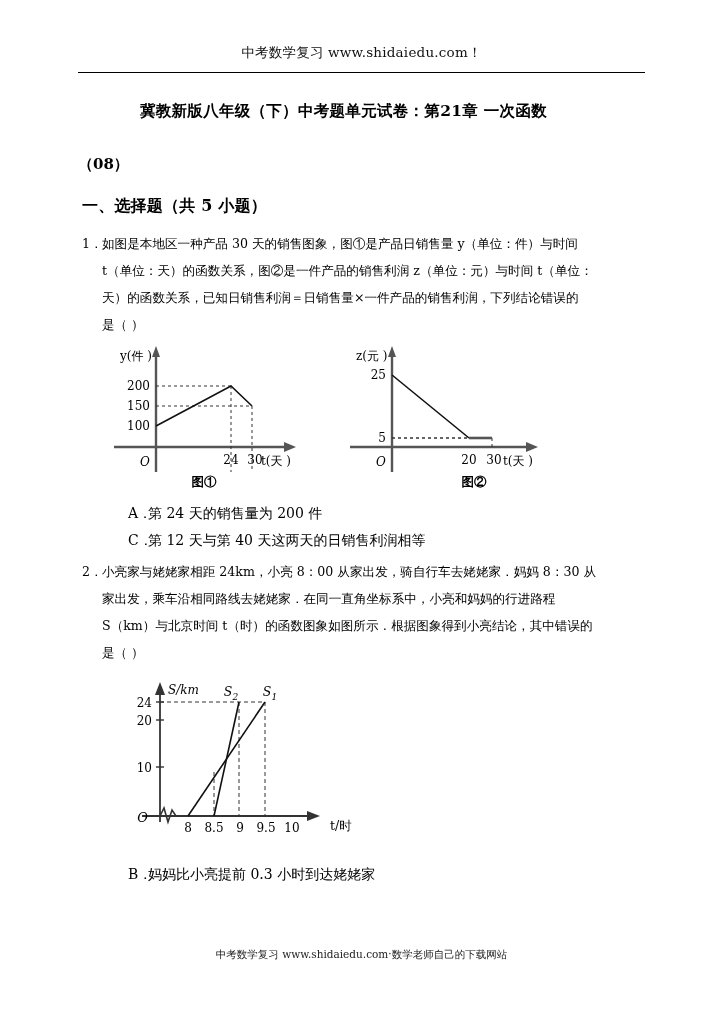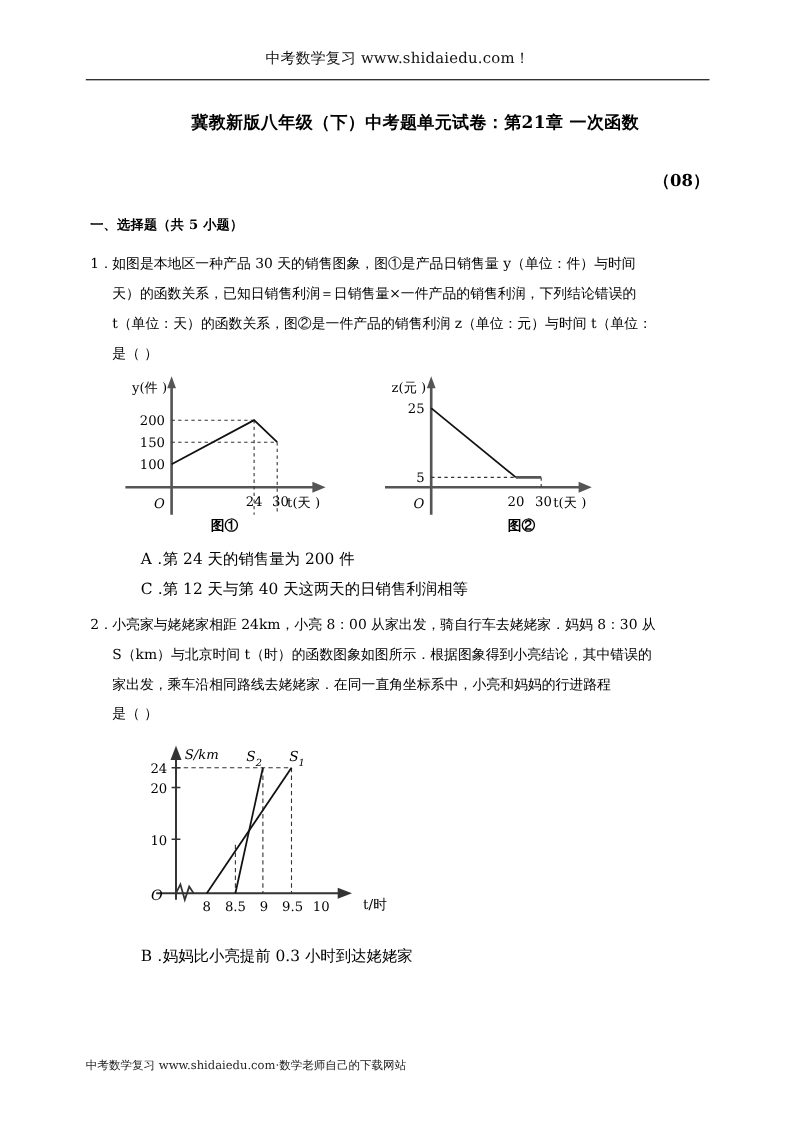--- a/index.html
+++ b/index.html
@@ -42,48 +42,48 @@
     left: 78px;
     top: 72px;
     width: 567px;
     height: 0;
     border-top: 1.6px solid #000;
   }
 
   
   .doc-title {
     position: absolute;
-    left: 94px;
+    left: 60px;
     top: 101px;
     width: 567px;
     text-align: center;
     font-size: 15.5px;
     font-weight: bold;
     white-space: nowrap;
     letter-spacing: 0.3px;
   }
   .doc-subtitle {
     position: absolute;
     left: 78px;
     top: 155px;
     width: 567px;
-    text-align: right;
+    text-align: left;
     font-size: 15px;
     font-weight: bold;
   }
 
   
   .content {
     position: absolute;
     left: 82px;
     top: 196px;
     width: 560px;
   }
   .section-heading {
-    font-size: 12px;
+    font-size: 16px;
     font-weight: bold;
     margin-bottom: 13px;
     letter-spacing: 0.2px;
   }
 
   .question {
     position: relative;
     margin-bottom: 4px;
   }
   .q-line {
@@ -119,25 +119,24 @@
     margin-top: 4px;
   }
   .fig { position: absolute; }
 
   
   .footer {
     position: absolute;
     left: 78px;
     top: 948px;
     width: 567px;
-    text-align: left;
+    text-align: center;
     font-size: 10.5px;
     color: #222;
     white-space: nowrap;
-    margin-top: 14px;
   }
 
   svg text {
     font-family: "DejaVu Serif", "Liberation Serif", serif;
     fill: #000;
   }
 </style>
 </head>
 <body>
 
@@ -152,22 +151,22 @@
   <div class="doc-subtitle">（08）</div>
 
   <div class="content">
 
     <div class="section-heading">一、选择题（共 5 小题）</div>
 
     <div class="question">
       <div class="q-line">
         <span class="q-num">1．</span><span>如图是本地区一种产品 30 天的销售图象，图①是产品日销售量 y（单位：件）与时间</span>
       </div>
+      <div class="q-line indent">t（单位：天）的函数关系，图②是一件产品的销售利润 z（单位：元）与时间 t（单位：</div>
       <div class="q-line indent">天）的函数关系，已知日销售利润＝日销售量×一件产品的销售利润，下列结论错误的</div>
-      <div class="q-line indent">t（单位：天）的函数关系，图②是一件产品的销售利润 z（单位：元）与时间 t（单位：</div>
       <div class="q-line indent">是（        ）</div>
 
       <div class="figure-row">
 
         <div class="fig" style="left:18px; top:0;">
           <svg width="250" height="145" viewBox="0 0 250 145">
 
             <line x1="56" y1="8" x2="56" y2="128" stroke="#555" stroke-width="2.4"></line>
             <polygon points="56,2 52,13 60,13" fill="#555"></polygon>
 
@@ -236,22 +235,22 @@
         <div class="option">
           <span class="opt-key">C．</span><span>第 12 天与第 40 天这两天的日销售利润相等</span>
         </div>
       </div>
     </div>
 
     <div class="question" style="margin-top:2px;">
       <div class="q-line">
         <span class="q-num">2．</span><span>小亮家与姥姥家相距 24km，小亮 8：00 从家出发，骑自行车去姥姥家．妈妈 8：30 从</span>
       </div>
+      <div class="q-line indent">家出发，乘车沿相同路线去姥姥家．在同一直角坐标系中，小亮和妈妈的行进路程</div>
       <div class="q-line indent">S（km）与北京时间 t（时）的函数图象如图所示．根据图象得到小亮结论，其中错误的</div>
-      <div class="q-line indent">家出发，乘车沿相同路线去姥姥家．在同一直角坐标系中，小亮和妈妈的行进路程</div>
       <div class="q-line indent">是（        ）</div>
 
       <div class="figure-single">
         <div class="fig" style="left:16px; top:0;">
           <svg width="380" height="180" viewBox="0 0 380 180">
 
             <line x1="62" y1="22" x2="62" y2="152" stroke="#333" stroke-width="1.8"></line>
             <polygon points="62,12 57,25 67,25" fill="#333"></polygon>
 
             <line x1="44" y1="146" x2="212" y2="146" stroke="#333" stroke-width="1.8"></line>

